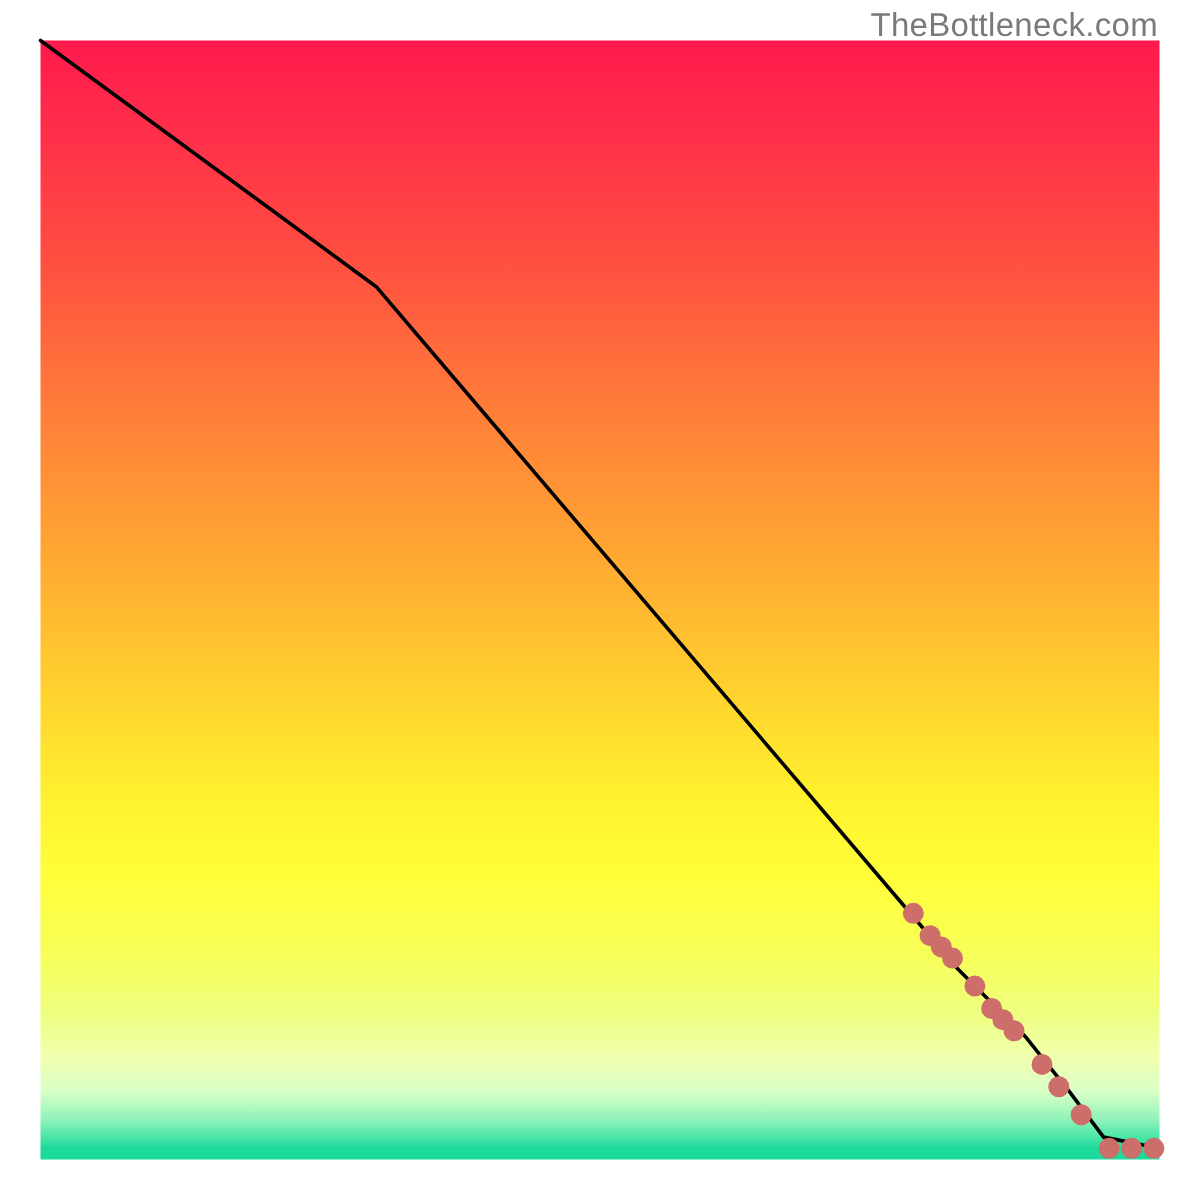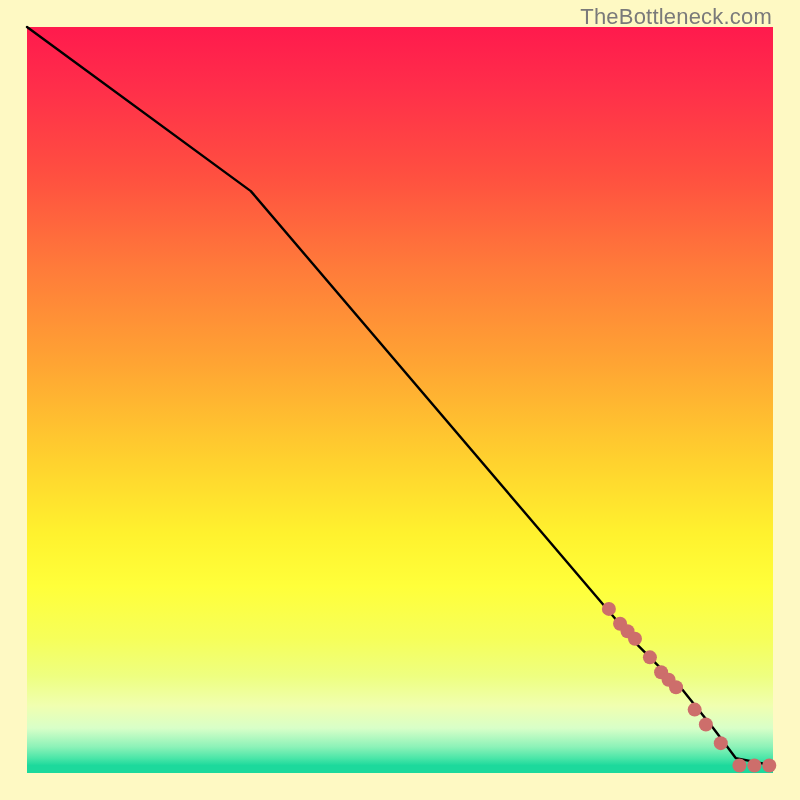--- a/index.html
+++ b/index.html
@@ -8,21 +8,21 @@
     width: 800px;
     height: 800px;
     overflow: hidden;
     background: #000;
     font-family: Arial, Helvetica, sans-serif;
   }
   .frame {
     position: relative;
     width: 800px;
     height: 800px;
-    background: #fef9c3;
+    background: #ffffff;
   }
   .plot-area {
     position: absolute;
     left: 27px;
     top: 27px;
     width: 746px;
     height: 746px;
     background: linear-gradient(to bottom,
       #ff1a4d 0%,
       #ff2e4a 8%,

